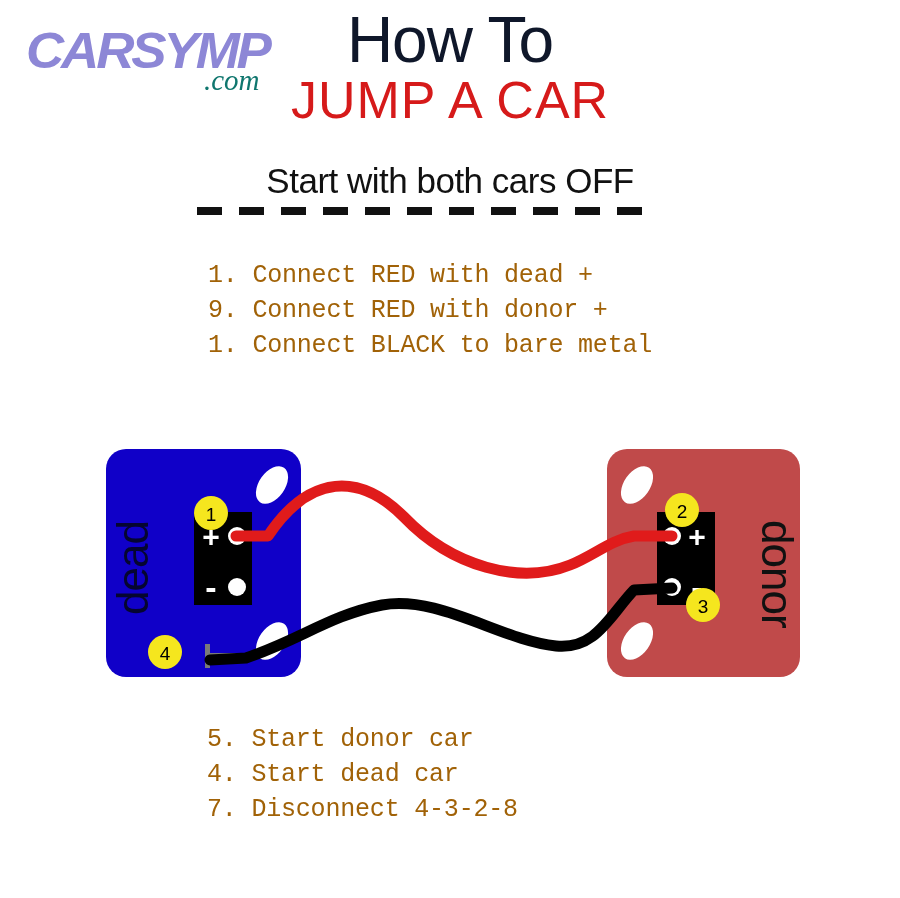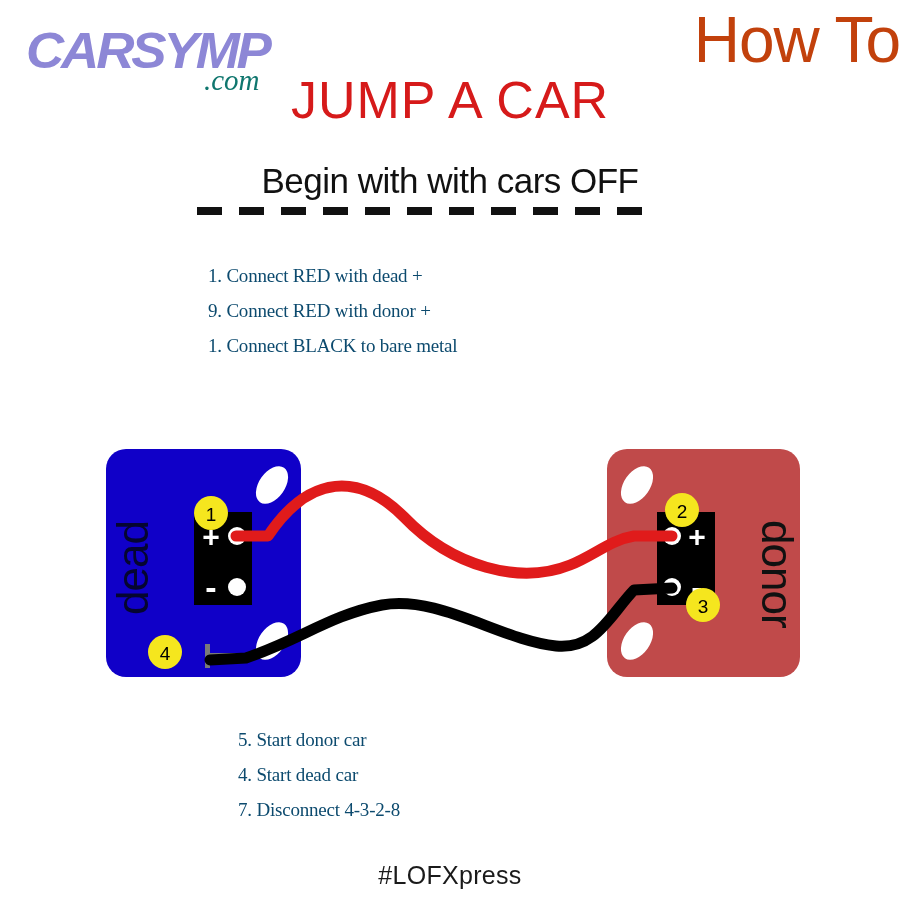--- a/index.html
+++ b/index.html
@@ -54,26 +54,26 @@
     color: #0f766e;
     white-space: nowrap;
   }
 
   
   #howto {
     position: absolute;
     left: 0;
     right: 0;
     top: 8px;
-    text-align: right;
+    text-align: center;
     font-family: "Liberation Sans", sans-serif;
     font-size: 64px;
     line-height: 1;
     font-weight: 400;
-    color: #c2410c;
+    color: #0f172a;
     letter-spacing: -1px;
   }
   #jump {
     position: absolute;
     left: 0;
     right: 0;
     top: 74px;
     text-align: center;
     font-family: "Liberation Sans", sans-serif;
     font-size: 52px;
@@ -99,29 +99,29 @@
     position: absolute;
     left: 193px;
     top: 207px;
     width: 455px;
     height: 8px;
   }
 
   
   .steplist {
     position: absolute;
-    font-family: Liberation Serif, serif;
-    font-size: 19px;
+    font-family: Liberation Mono, monospace;
+    font-size: 25px;
     line-height: 35px;
-    color: #0c4a6e;
+    color: #a16207;
     letter-spacing: -0.2px;
     white-space: nowrap;
   }
   #steps-top  { left: 208px; top: 258px; }
-  #steps-bot  { left: 238px; top: 722px; }
+  #steps-bot  { left: 207px; top: 722px; }
   .steplist .step { display: block; }
 
   #hashtag {
     position: absolute;
     left: 0;
     right: 0;
     top: 861px;
     text-align: center;
     font-family: "Liberation Sans", sans-serif;
     font-size: 25px;
@@ -162,21 +162,21 @@
 
 <div id="page">
 
   <div id="watermark">
     <div id="wm-word">CARSYMP</div>
     <div id="wm-com">.com</div>
   </div>
 
   <div id="howto">How To</div>
   <div id="jump">JUMP A CAR</div>
-  <div id="subtitle">Begin with with cars OFF</div>
+  <div id="subtitle">Start with both cars OFF</div>
 
   <svg id="dashline" viewBox="0 0 455 8" xmlns="http://www.w3.org/2000/svg">
     <line x1="4" y1="4" x2="451" y2="4" stroke="#111111" stroke-width="8" stroke-dasharray="25 17" stroke-linecap="butt"></line>
   </svg>
 
   <div id="steps-top" class="steplist">
     <span class="step">1. Connect RED with dead +</span>
     <span class="step">9. Connect RED with donor +</span>
     <span class="step">1. Connect BLACK to bare metal</span>
   </div>
@@ -235,15 +235,14 @@
       <text class="badge-txt" x="165" y="228">4</text>
     </g>
   </svg>
 
   <div id="steps-bot" class="steplist">
     <span class="step">5. Start donor car</span>
     <span class="step">4. Start dead car</span>
     <span class="step">7. Disconnect 4-3-2-8</span>
   </div>
 
-  <div id="hashtag">#LOFXpress</div>
 
 </div>
 
 </body></html>

